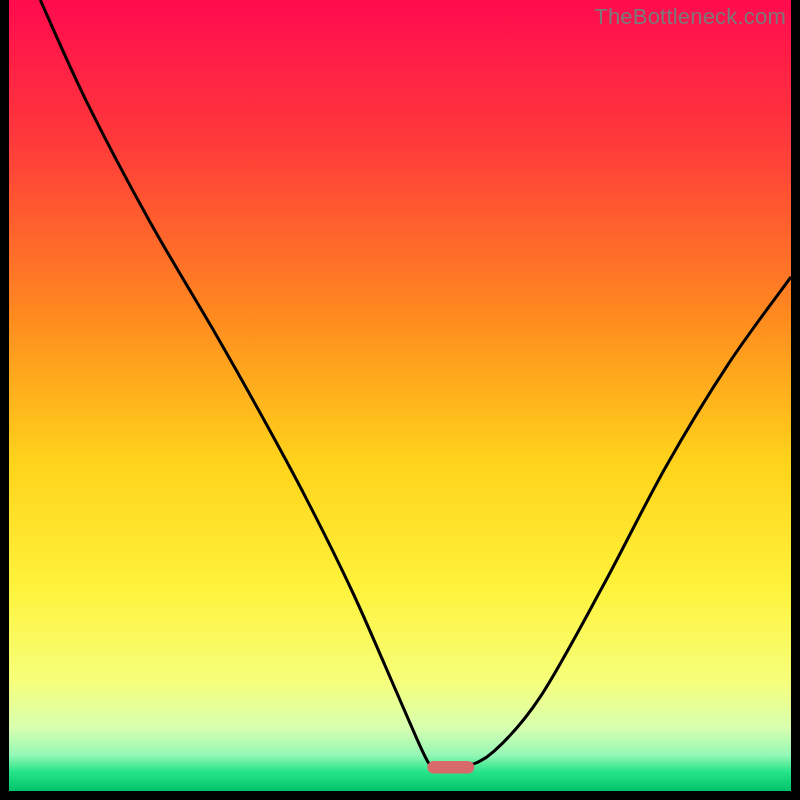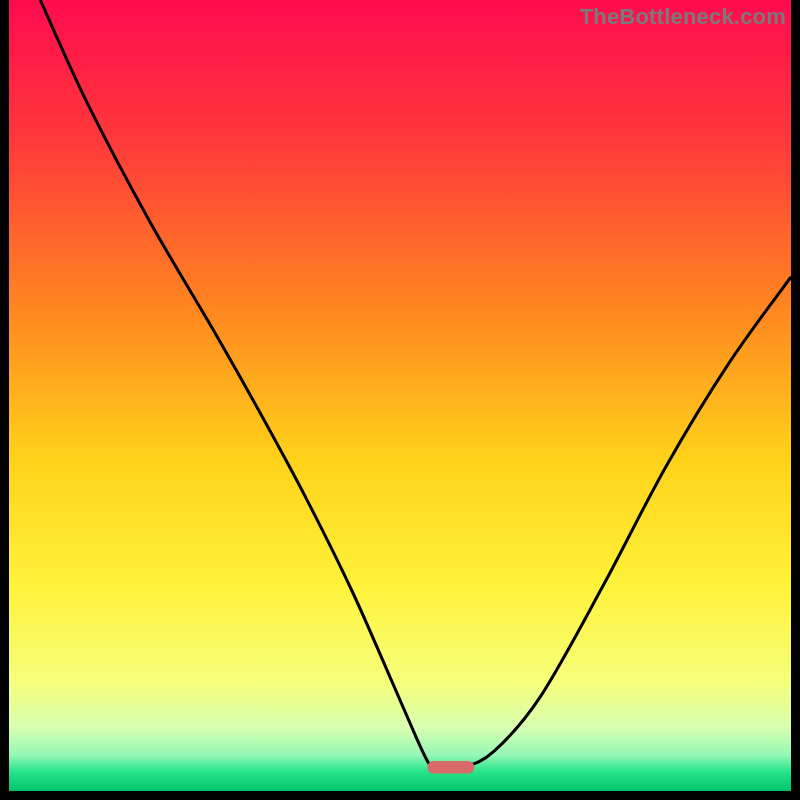--- a/index.html
+++ b/index.html
@@ -25,21 +25,21 @@
     top: 0;
     width: 782px;
     height: 791px;
   }
   .watermark {
     position: absolute;
     top: 4px;
     right: 14px;
     color: #7a7a7a;
     font-size: 22px;
-    font-weight: 700;
+    font-weight: 400;
     letter-spacing: 0.2px;
     user-select: none;
   }
 </style>
 </head>
 <body>
 
 <div class="chart-frame">
   <svg class="plot-area" viewBox="0 0 782 791" preserveAspectRatio="none">
     <defs>

